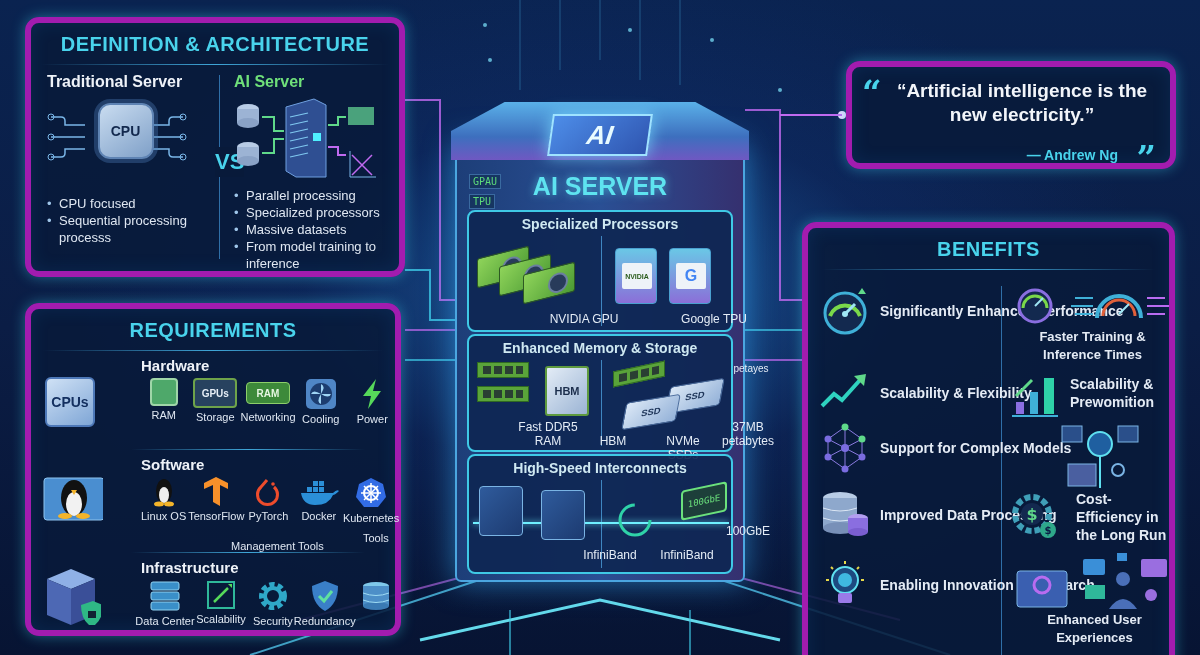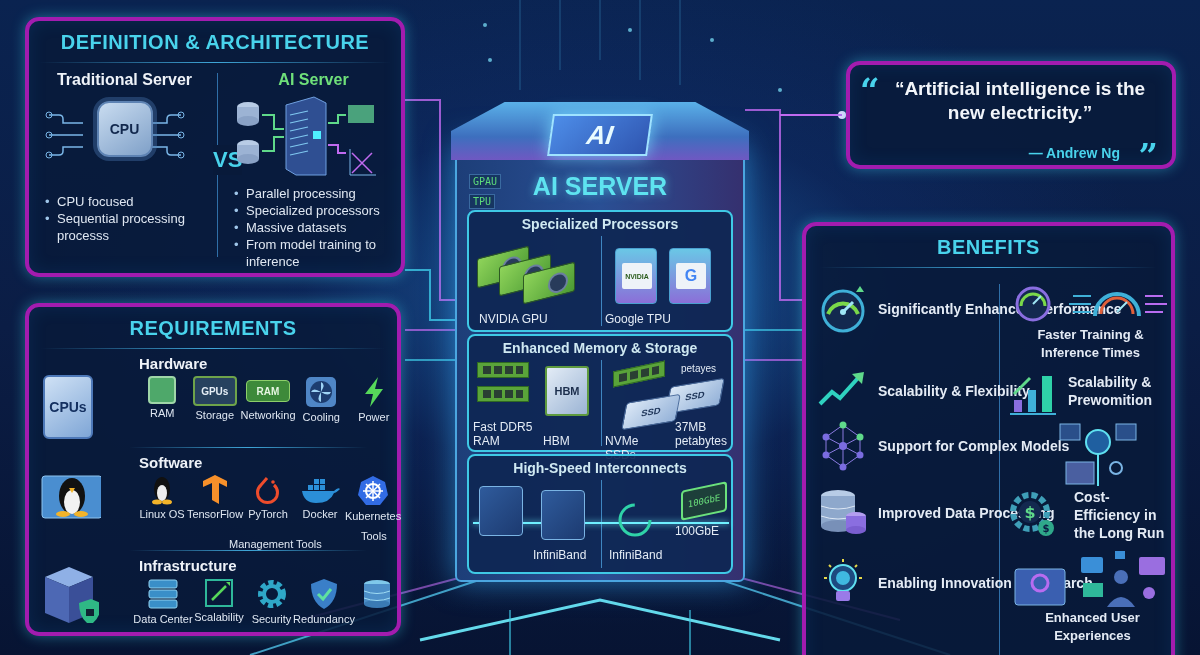--- a/index.html
+++ b/index.html
@@ -9,42 +9,42 @@
     color: #e8eef8;
     position: relative;
     background:
       radial-gradient(ellipse at 50% 45%, rgba(40,140,230,0.55) 0%, rgba(20,60,140,0.25) 35%, rgba(6,18,52,0) 65%),
       linear-gradient(180deg, #0a2350 0%, #0b1d45 50%, #071433 100%);
   }
   .bg-lines { position: absolute; inset: 0; pointer-events: none; }
 
   .panel {
     position: absolute;
-    border: 4px solid #a21caf;
+    border: 6px solid #a21caf;
     border-radius: 14px;
     background: rgba(8, 26, 58, 0.88);
     box-shadow: 0 0 14px rgba(63, 201, 230, 0.45), inset 0 0 18px rgba(30, 120, 200, 0.15);
   }
   .panel-title {
     color: #49d3ec;
     font-weight: bold;
     text-align: center;
     letter-spacing: 0.5px;
   }
   .rule { height: 1px; background: linear-gradient(90deg, transparent, #3fa6d8, transparent); }
 
   
   #def { left: 25px; top: 17px; width: 380px; height: 260px; }
   #def .panel-title { font-size: 20px; margin-top: 10px; }
   #def .rule { margin: 8px 10px 0; }
   .def-cols { display: flex; position: relative; height: 200px; }
   .def-col { flex: 1; padding: 8px 8px 0 16px; position: relative; }
   .def-divider { position: absolute; left: 188px; top: 10px; bottom: 6px; width: 1px; background: #2f6fa8; }
   .vs { position: absolute; left: 172px; top: 82px; font-size: 22px; font-weight: bold; color: #49d3ec; background: rgba(8,26,58,1); padding: 2px 0; margin-left: 12px; }
-  .col-head { font-size: 16px; font-weight: bold; text-align: center; }
+  .col-head { font-size: 16px; font-weight: bold; }
   .col-head.white { color: #eef2f8; }
   .col-head.green { color: #6fe07a; }
   .bullets { list-style: none; font-size: 13px; line-height: 17px; color: #dfe7f2; margin-top: 8px; }
   .bullets li { padding-left: 12px; position: relative; }
   .bullets li::before { content: "•"; position: absolute; left: 0; color: #9fc6ea; }
   .bullets li.cont::before { content: ""; }
 
   .cpu-chip {
     width: 56px; height: 56px; margin: 12px auto 0; border-radius: 12px;
     background: linear-gradient(145deg, #c9dcf0, #7fa0c8);
@@ -103,21 +103,21 @@
     transform: skewX(-8deg); box-shadow: 0 0 16px rgba(120, 220, 255, 0.8); font-style: italic;
   }
   .srv-title { position: absolute; left: 0; width: 290px; top: 70px; text-align: center; font-size: 25px; font-weight: bold; color: #5ee3f0; text-shadow: 0 0 8px rgba(94, 227, 240, 0.6); }
   .rack-label { position: absolute; left: 14px; font-size: 10px; color: #5ddc7a; font-family: "DejaVu Sans Mono", monospace; background: rgba(20,50,90,0.8); padding: 1px 3px; border: 1px solid #3a6aa0; }
   .srv-section {
     position: absolute; left: 12px; width: 266px;
     border: 2px solid #3fc9e6; border-radius: 8px; background: rgba(14, 38, 82, 0.92);
   }
   .srv-section h5 { text-align: center; font-size: 14px; font-weight: bold; color: #cfe9f2; margin-top: 4px; }
   .srv-split { position: absolute; left: 132px; top: 24px; bottom: 4px; width: 1px; background: #3f86c0; }
-  .srv-lbl { position: absolute; font-size: 12px; color: #e4ecf6; line-height: 14px; }
+  .srv-lbl { position: absolute; font-size: 12px; color: #e4ecf6; text-align: center; line-height: 14px; margin-left: 45px; }
 
   .gpu-card { position: absolute; width: 52px; height: 30px; background: linear-gradient(135deg, #8fd45a, #4b9a33); border: 1px solid #2d5a22; border-radius: 3px; transform: skewY(-14deg); }
   .gpu-card::after { content: ""; position: absolute; right: 6px; top: 6px; width: 16px; height: 16px; border-radius: 50%; background: #283b5a; border: 2px solid #6b7fa0; }
   .tpu { position: absolute; width: 42px; height: 56px; border-radius: 4px; background: linear-gradient(180deg, #6ac7e6, #8b6fd8); border: 1px solid #4aa0d0; }
   .tpu span { position: absolute; left: 6px; top: 14px; width: 30px; height: 26px; background: #eef3f8; border-radius: 2px; font-size: 7px; font-weight: bold; display: flex; align-items: center; justify-content: center; color: #2a5c1c; }
   .ram-stick { position: absolute; width: 52px; height: 16px; background: #5aa43a; border: 1px solid #2f6a22; }
   .ram-stick::before { content: ""; position: absolute; inset: 3px 5px; background: repeating-linear-gradient(90deg, #2a3f33 0 8px, transparent 8px 11px); }
   .hbm { position: absolute; width: 44px; height: 50px; background: linear-gradient(135deg, #e3ecf6, #9bb4d4); border: 2px solid #5e9a3e; border-radius: 3px; font-size: 11px; font-weight: bold; color: #1c2e4c; display: flex; align-items: center; justify-content: center; }
   .ssd { position: absolute; width: 52px; height: 28px; background: linear-gradient(135deg, #dbe8f6, #93b1d8); border: 1px solid #4d6e9e; border-radius: 4px; transform: skewX(-20deg) rotate(-10deg); font-size: 9px; font-weight: bold; color: #1d3458; display: flex; align-items: center; justify-content: center; }
 
@@ -236,21 +236,21 @@
       </ul>
     </div>
   </div>
 </section>
 
 <section class="panel" id="req">
   <div class="panel-title">REQUIREMENTS</div>
   <div class="rule"></div>
 
   <div class="req-section">
-    <div class="req-big-ico" style="background:linear-gradient(145deg,#cfe1f5,#7fa6d6);border:2px solid #4d78b8;color:#143060;font-size:14px;width:50px;height:64px;top:20px;left:14px">
+    <div class="req-big-ico" style="background:linear-gradient(145deg,#cfe1f5,#7fa6d6);border:2px solid #4d78b8;color:#143060;font-size:14px;width:50px;height:50px;top:20px;left:14px">
         <span>CPUs</span>
       </div>
     <h4>Hardware</h4>
     <div class="req-items">
       <div class="req-item">
         <div class="ico" style="background:#4ea86a;border:2px solid #9fd6a8;width:28px;height:28px"></div>
         <div class="lbl">RAM</div>
       </div>
       <div class="req-item">
         <div class="ico" style="background:#27425f;border:2px solid #6ea34a;color:#e6eef6;width:44px">GPUs</div>

